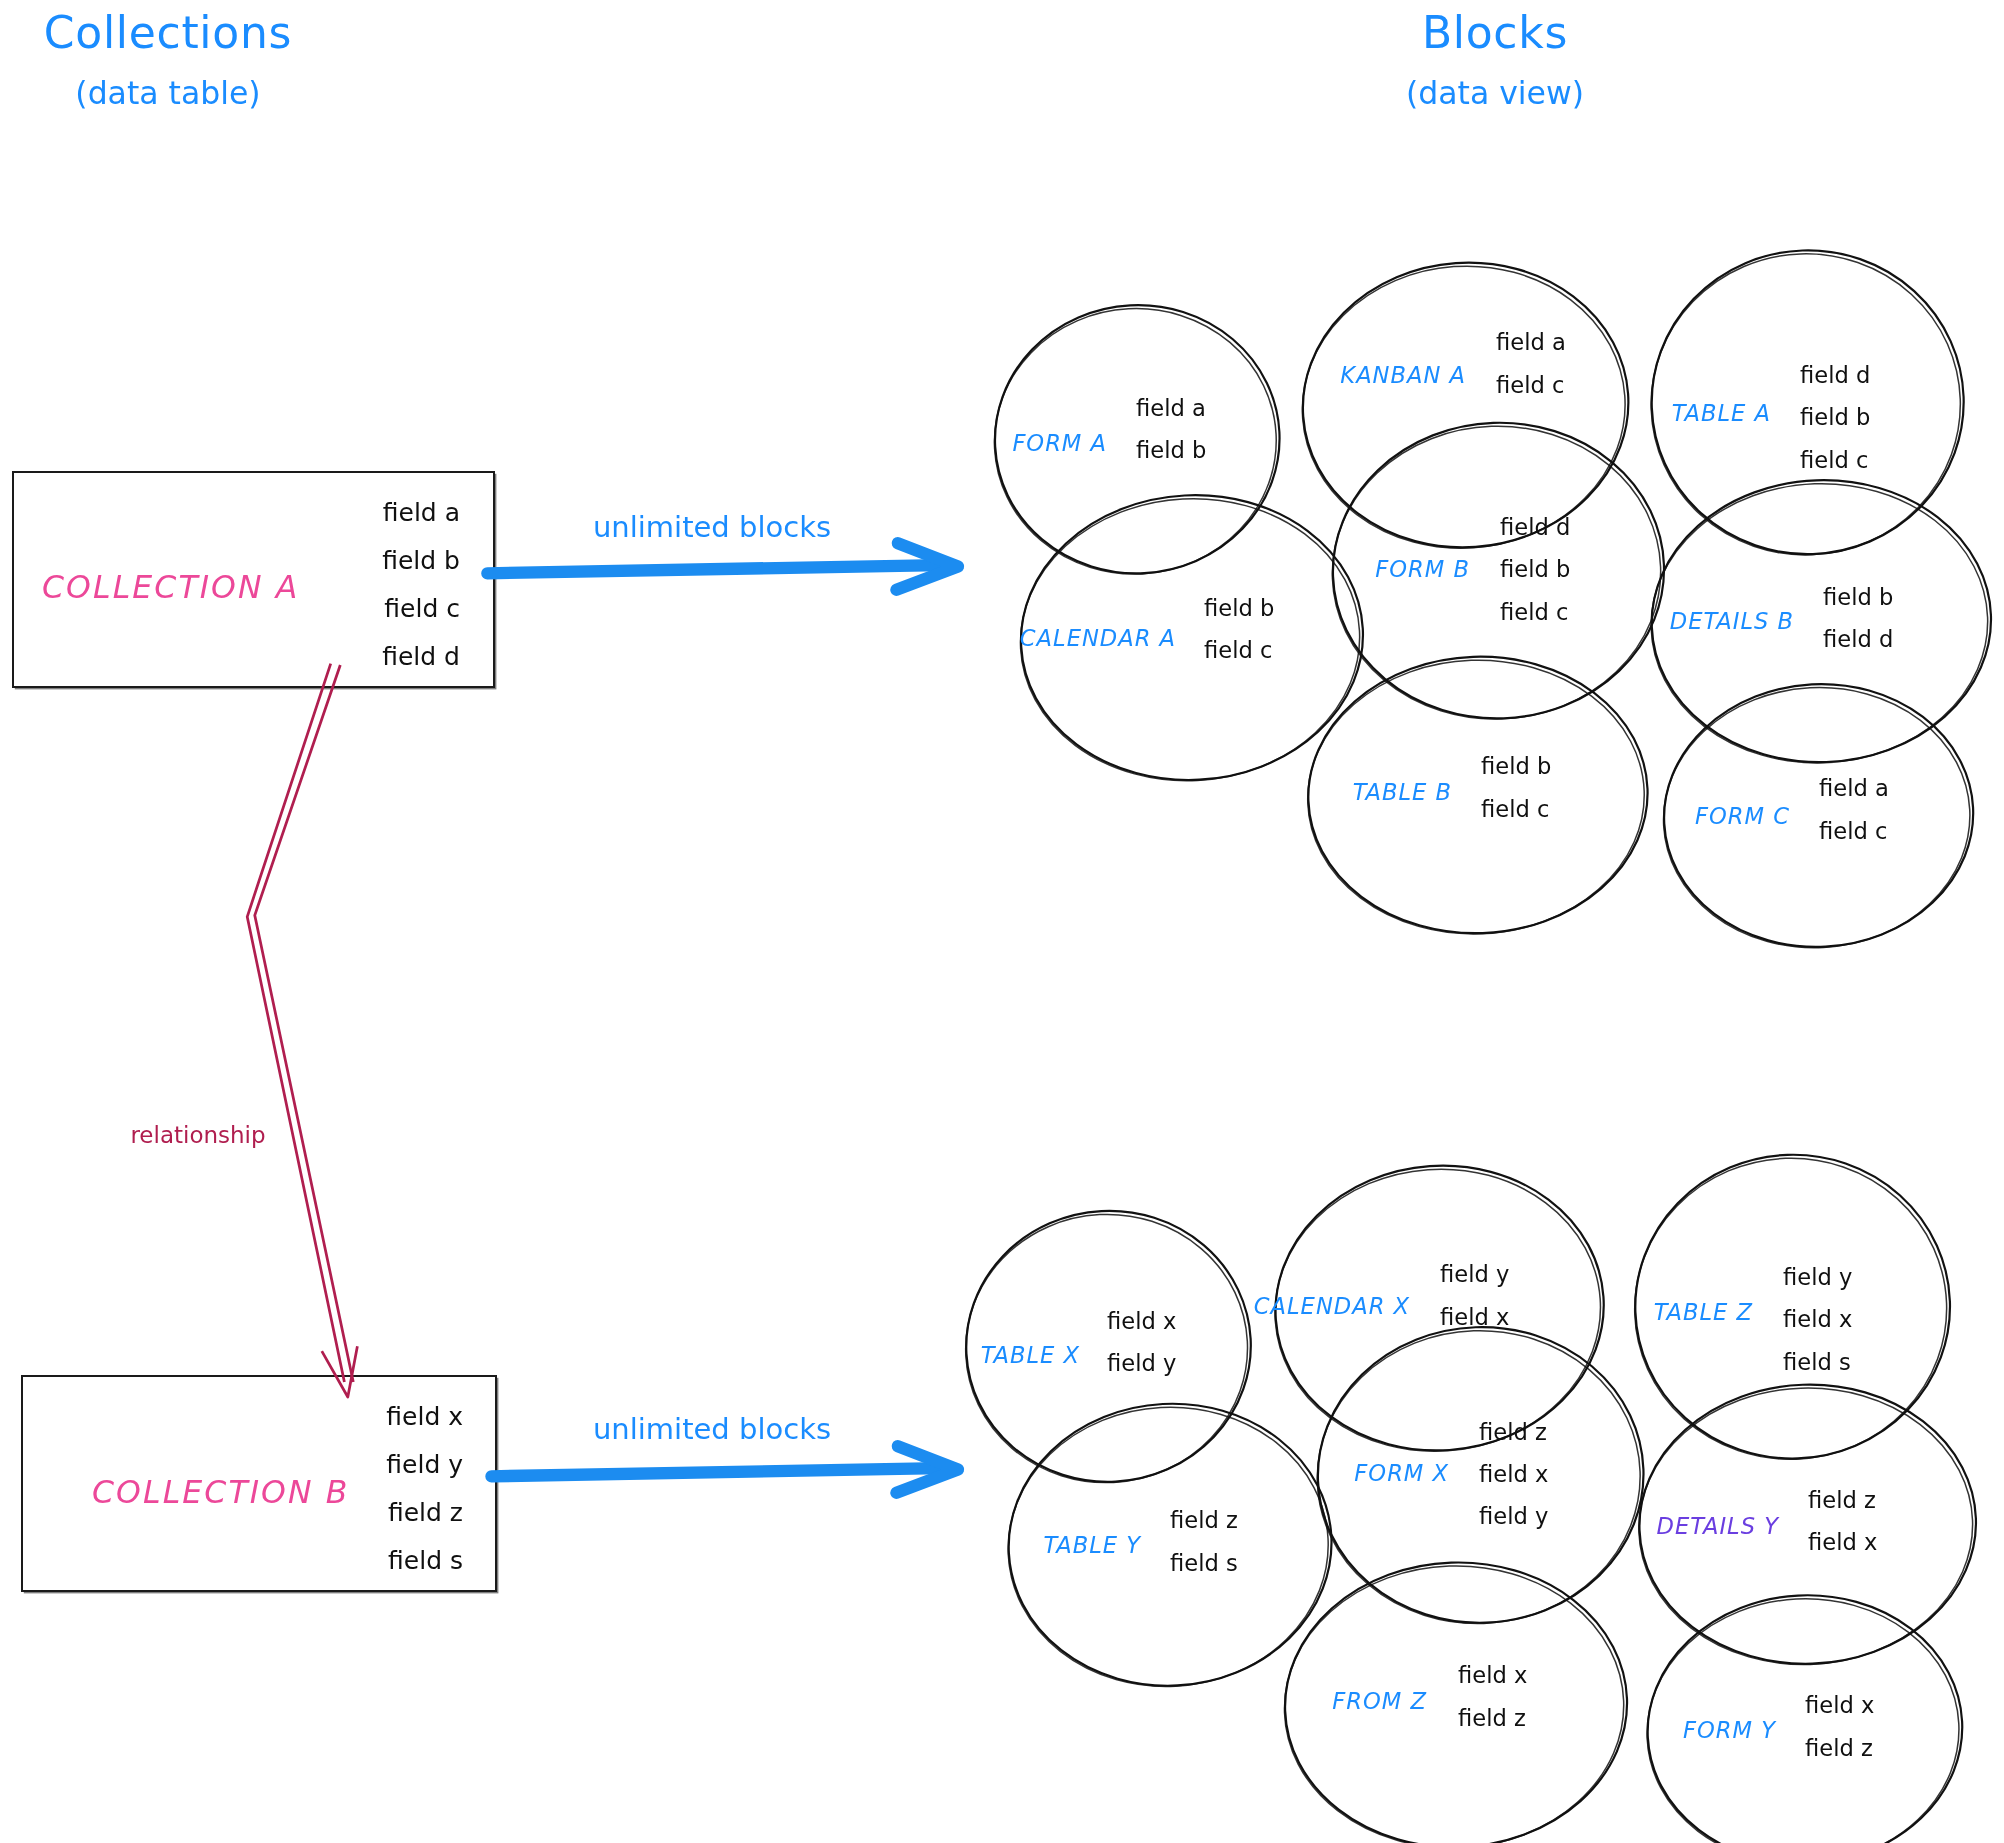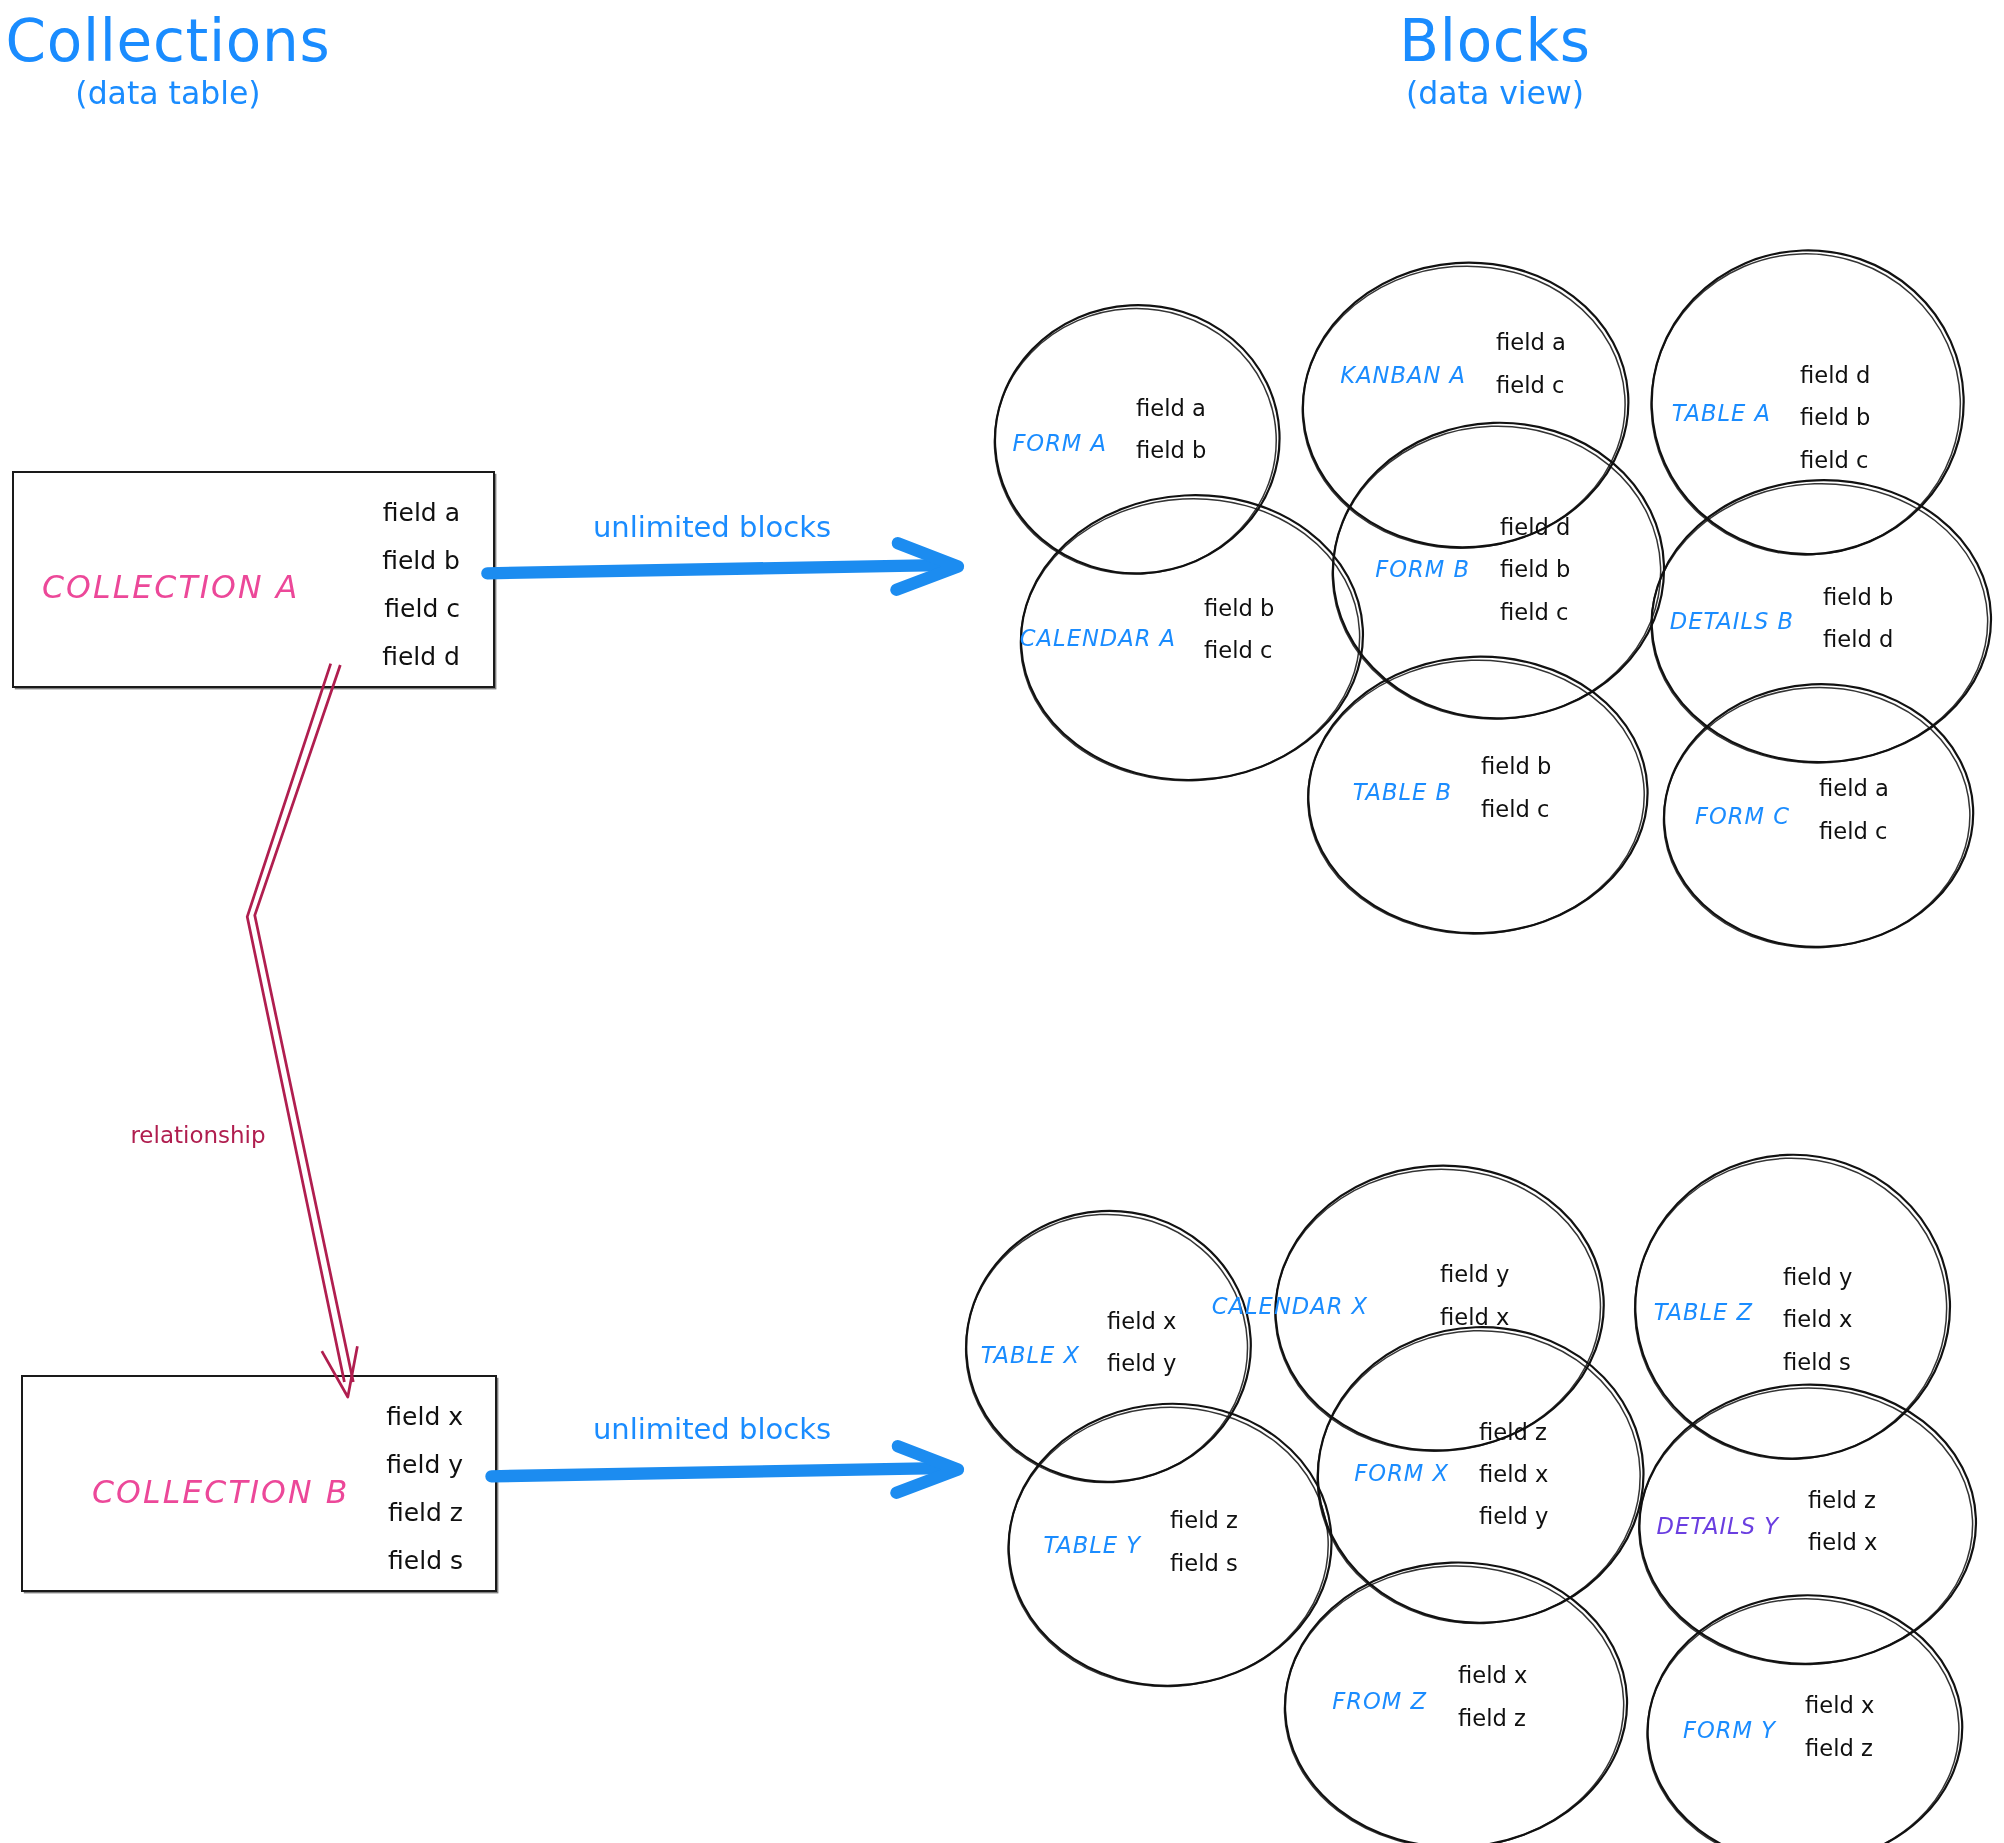--- a/index.html
+++ b/index.html
@@ -7,21 +7,21 @@
   body{
     font-family:"DejaVu Sans", sans-serif;
     width:2005px;height:1843px;position:relative;overflow:hidden;
   }
   #canvas{position:absolute;left:0;top:0;width:2005px;height:1843px;}
 
   
   .hand{font-family:"DejaVu Sans", sans-serif;white-space:nowrap;position:absolute;}
 
   .heading{
-    color:#1a8cff;font-size:58px;font-weight:400;letter-spacing:0.7px;
+    color:#1a8cff;font-size:44px;font-weight:400;letter-spacing:0.7px;
     transform:translateX(-50%);text-align:center;
   }
   .subheading{
     color:#1a8cff;font-size:31.5px;font-weight:400;
     transform:translateX(-50%);text-align:center;
   }
 
   .coll-title{
     color:#ec4899;font-size:31.5px;font-style:italic;letter-spacing:2.1px;
     transform:translateY(-50%);
@@ -195,21 +195,21 @@
       <div class="hand block-field" style="left: 1823px; top: 639px;">field d</div>
       <div class="hand block-name" style="left: 1452px; top: 792px; text-align: center;">TABLE B</div>
       <div class="hand block-field" style="left: 1481px; top: 766px;">field b</div>
       <div class="hand block-field" style="left: 1481px; top: 809px;">field c</div>
       <div class="hand block-name" style="left: 1790px; top: 816px;">FORM C</div>
       <div class="hand block-field" style="left: 1819px; top: 788px;">field a</div>
       <div class="hand block-field" style="left: 1819px; top: 831px;">field c</div>
       <div class="hand block-name" style="left: 1080px; top: 1355px;">TABLE X</div>
       <div class="hand block-field" style="left: 1107px; top: 1321px;">field x</div>
       <div class="hand block-field" style="left: 1107px; top: 1363px;">field y</div>
-      <div class="hand block-name" style="left: 1368px; top: 1306px;">CALENDAR X</div>
+      <div class="hand block-name" style="left: 1410px; top: 1306px;">CALENDAR X</div>
       <div class="hand block-field" style="left: 1440px; top: 1274px;">field y</div>
       <div class="hand block-field" style="left: 1440px; top: 1317px;">field x</div>
       <div class="hand block-name" style="left: 1753px; top: 1312px;">TABLE Z</div>
       <div class="hand block-field" style="left: 1783px; top: 1277px;">field y</div>
       <div class="hand block-field" style="left: 1783px; top: 1319px;">field x</div>
       <div class="hand block-field" style="left: 1783px; top: 1362px;">field s</div>
       <div class="hand block-name" style="left: 1141px; top: 1545px;">TABLE Y</div>
       <div class="hand block-field" style="left: 1170px; top: 1520px;">field z</div>
       <div class="hand block-field" style="left: 1170px; top: 1563px;">field s</div>
       <div class="hand block-name" style="left: 1449px; top: 1473px;">FORM X</div>

